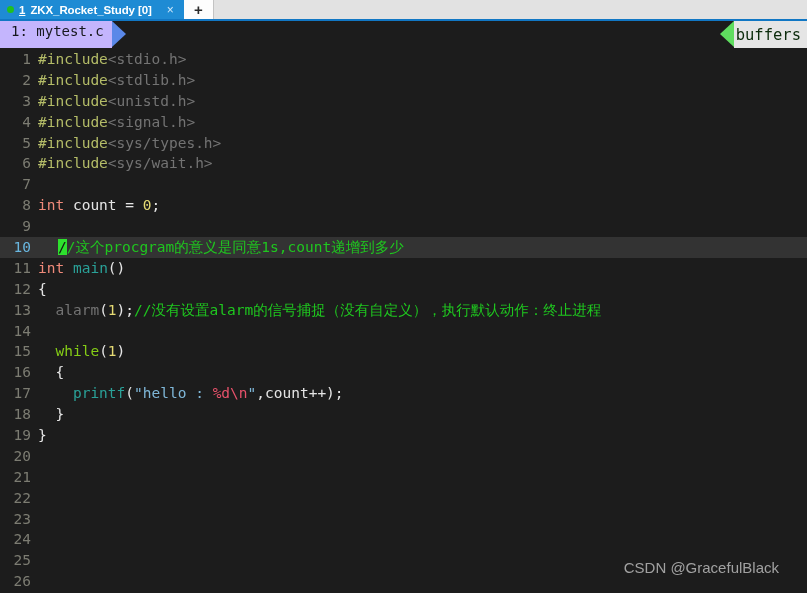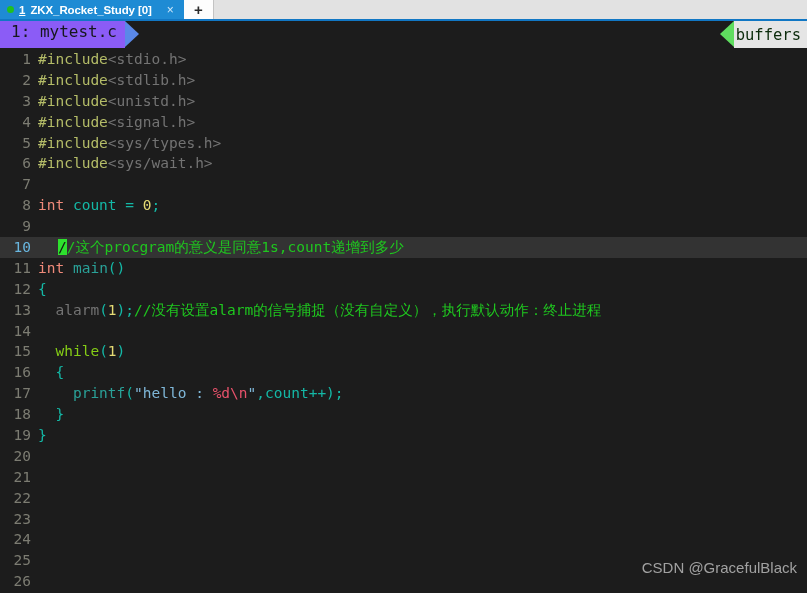--- a/index.html
+++ b/index.html
@@ -73,27 +73,27 @@
   
   .bufferline {
     height: 27px;
     background: #1c1c1c;
     display: flex;
     align-items: stretch;
     position: relative;
     font-size: 15.5px;
   }
   .buf-tab {
-    background: #8b5cf6;
+    background: #c4b5fd;
     color: #16181d;
     display: flex;
     align-items: center;
     padding: 0 8px 7px 11px;
     font-family: "DejaVu Sans Mono", monospace;
-    font-size: 16px;
+    font-size: 14px;
     cursor: pointer;
   }
   .buf-tab-arrow {
     width: 0; height: 0;
     border-top: 13.5px solid transparent;
     border-bottom: 13.5px solid transparent;
     border-left: 14px solid #5a88e8;
     flex: 0 0 auto;
   }
   .bufferline-spacer { flex: 1 1 auto; }
@@ -154,29 +154,29 @@
   .c-pre      { color: #b5bd68; }   
   .c-hdr      { color: #737373; }   
   .c-kw       { color: #f08a7a; }   
   .c-ctrl     { color: #84cc16; }   
   .c-fn       { color: #2aa198; }   
   .c-fn2      { color: #737373; }   
   .c-num      { color: #e6db74; }   
   .c-cmt      { color: #1fc71f; }   
   .c-str      { color: #7fb7d8; }   
   .c-esc      { color: #e8526b; }   
-  .c-plain    { color: #14b8a6; text-align: right; }
+  .c-plain    { color: #e5e5e5; text-align: right; }
   .cursor-blk {
     background: #2ee02e;
     color: #101510;
   }
 
   .watermark {
     position: absolute;
-    right: 10px;
+    right: 28px;
     bottom: 18px;
     color: #b9b9b9;
     font-family: "Liberation Sans", sans-serif;
     font-size: 15px;
     opacity: 0.85;
     user-select: none;
   }
 </style>
 </head>
 <body>

